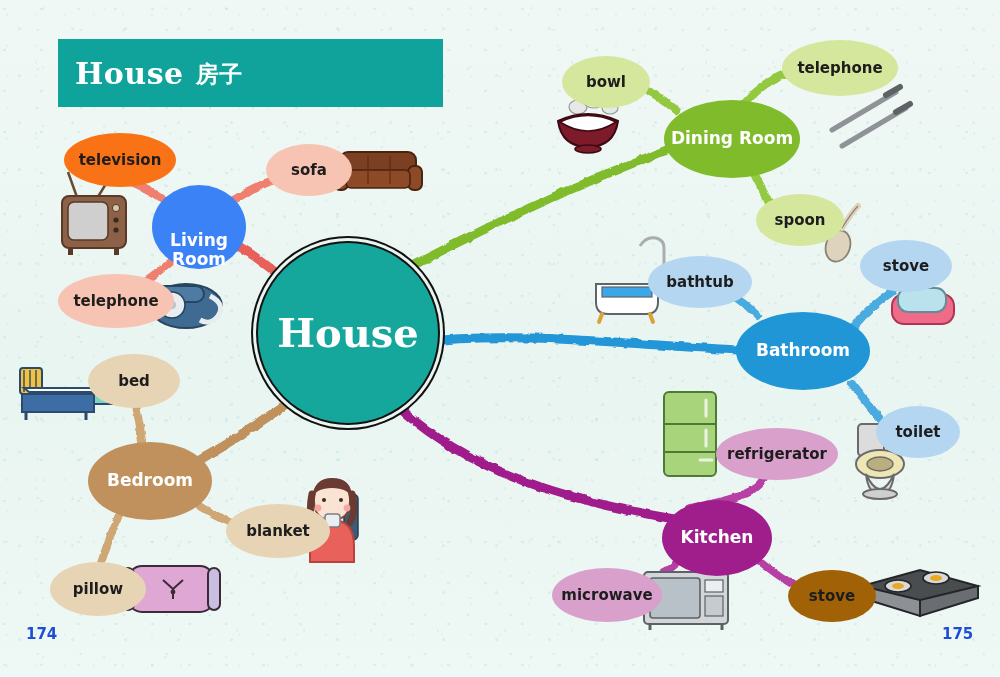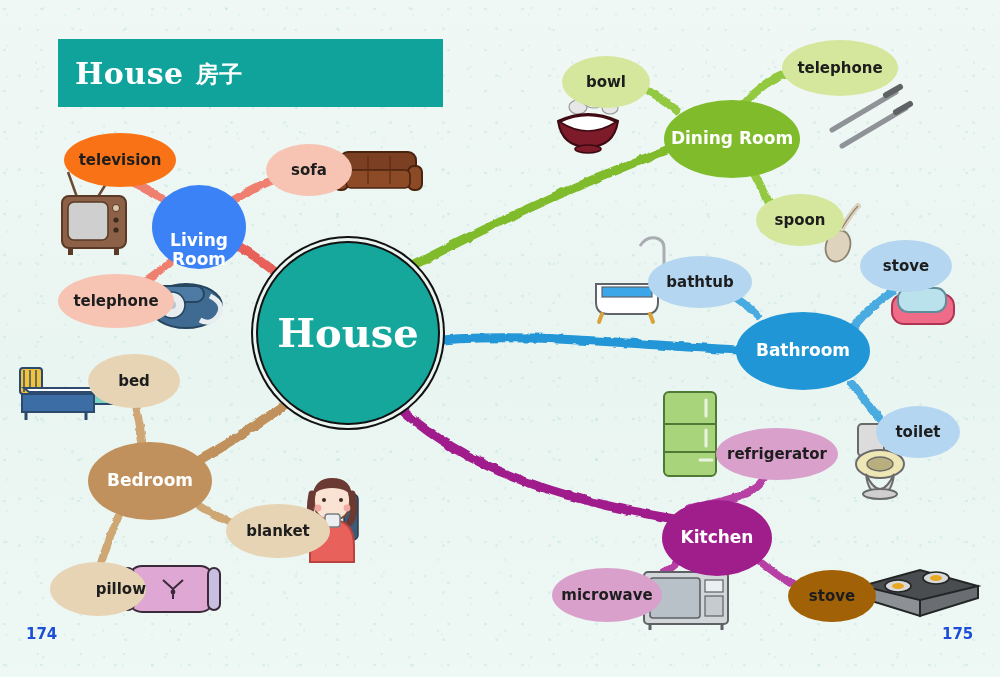--- a/index.html
+++ b/index.html
@@ -323,18 +323,18 @@
 
 <div class="node hub" style="left:88px;top:442px;width:124px;height:78px;background:#c0915c;font-size:17px;">
   <span>Bedroom</span>
 </div>
 <div class="node leaf" style="left:88px;top:354px;width:92px;height:54px;background:#e7d4b4;">
   <span>bed</span>
 </div>
 <div class="node leaf" style="left:226px;top:504px;width:104px;height:54px;background:#e7d4b4;">
   <span>blanket</span>
 </div>
-<div class="node leaf" style="left:50px;top:562px;width:96px;height:54px;background:#e7d4b4;justify-content:flex-end;">
+<div class="node leaf" style="left:50px;top:562px;width:96px;height:54px;background:#e7d4b4;">
   <span>pillow</span>
 </div>
 
 <div class="pagenum" style="left:26px;top:625px;">174</div>
 <div class="pagenum" style="left:942px;top:625px;">175</div>
 
 </body></html>

